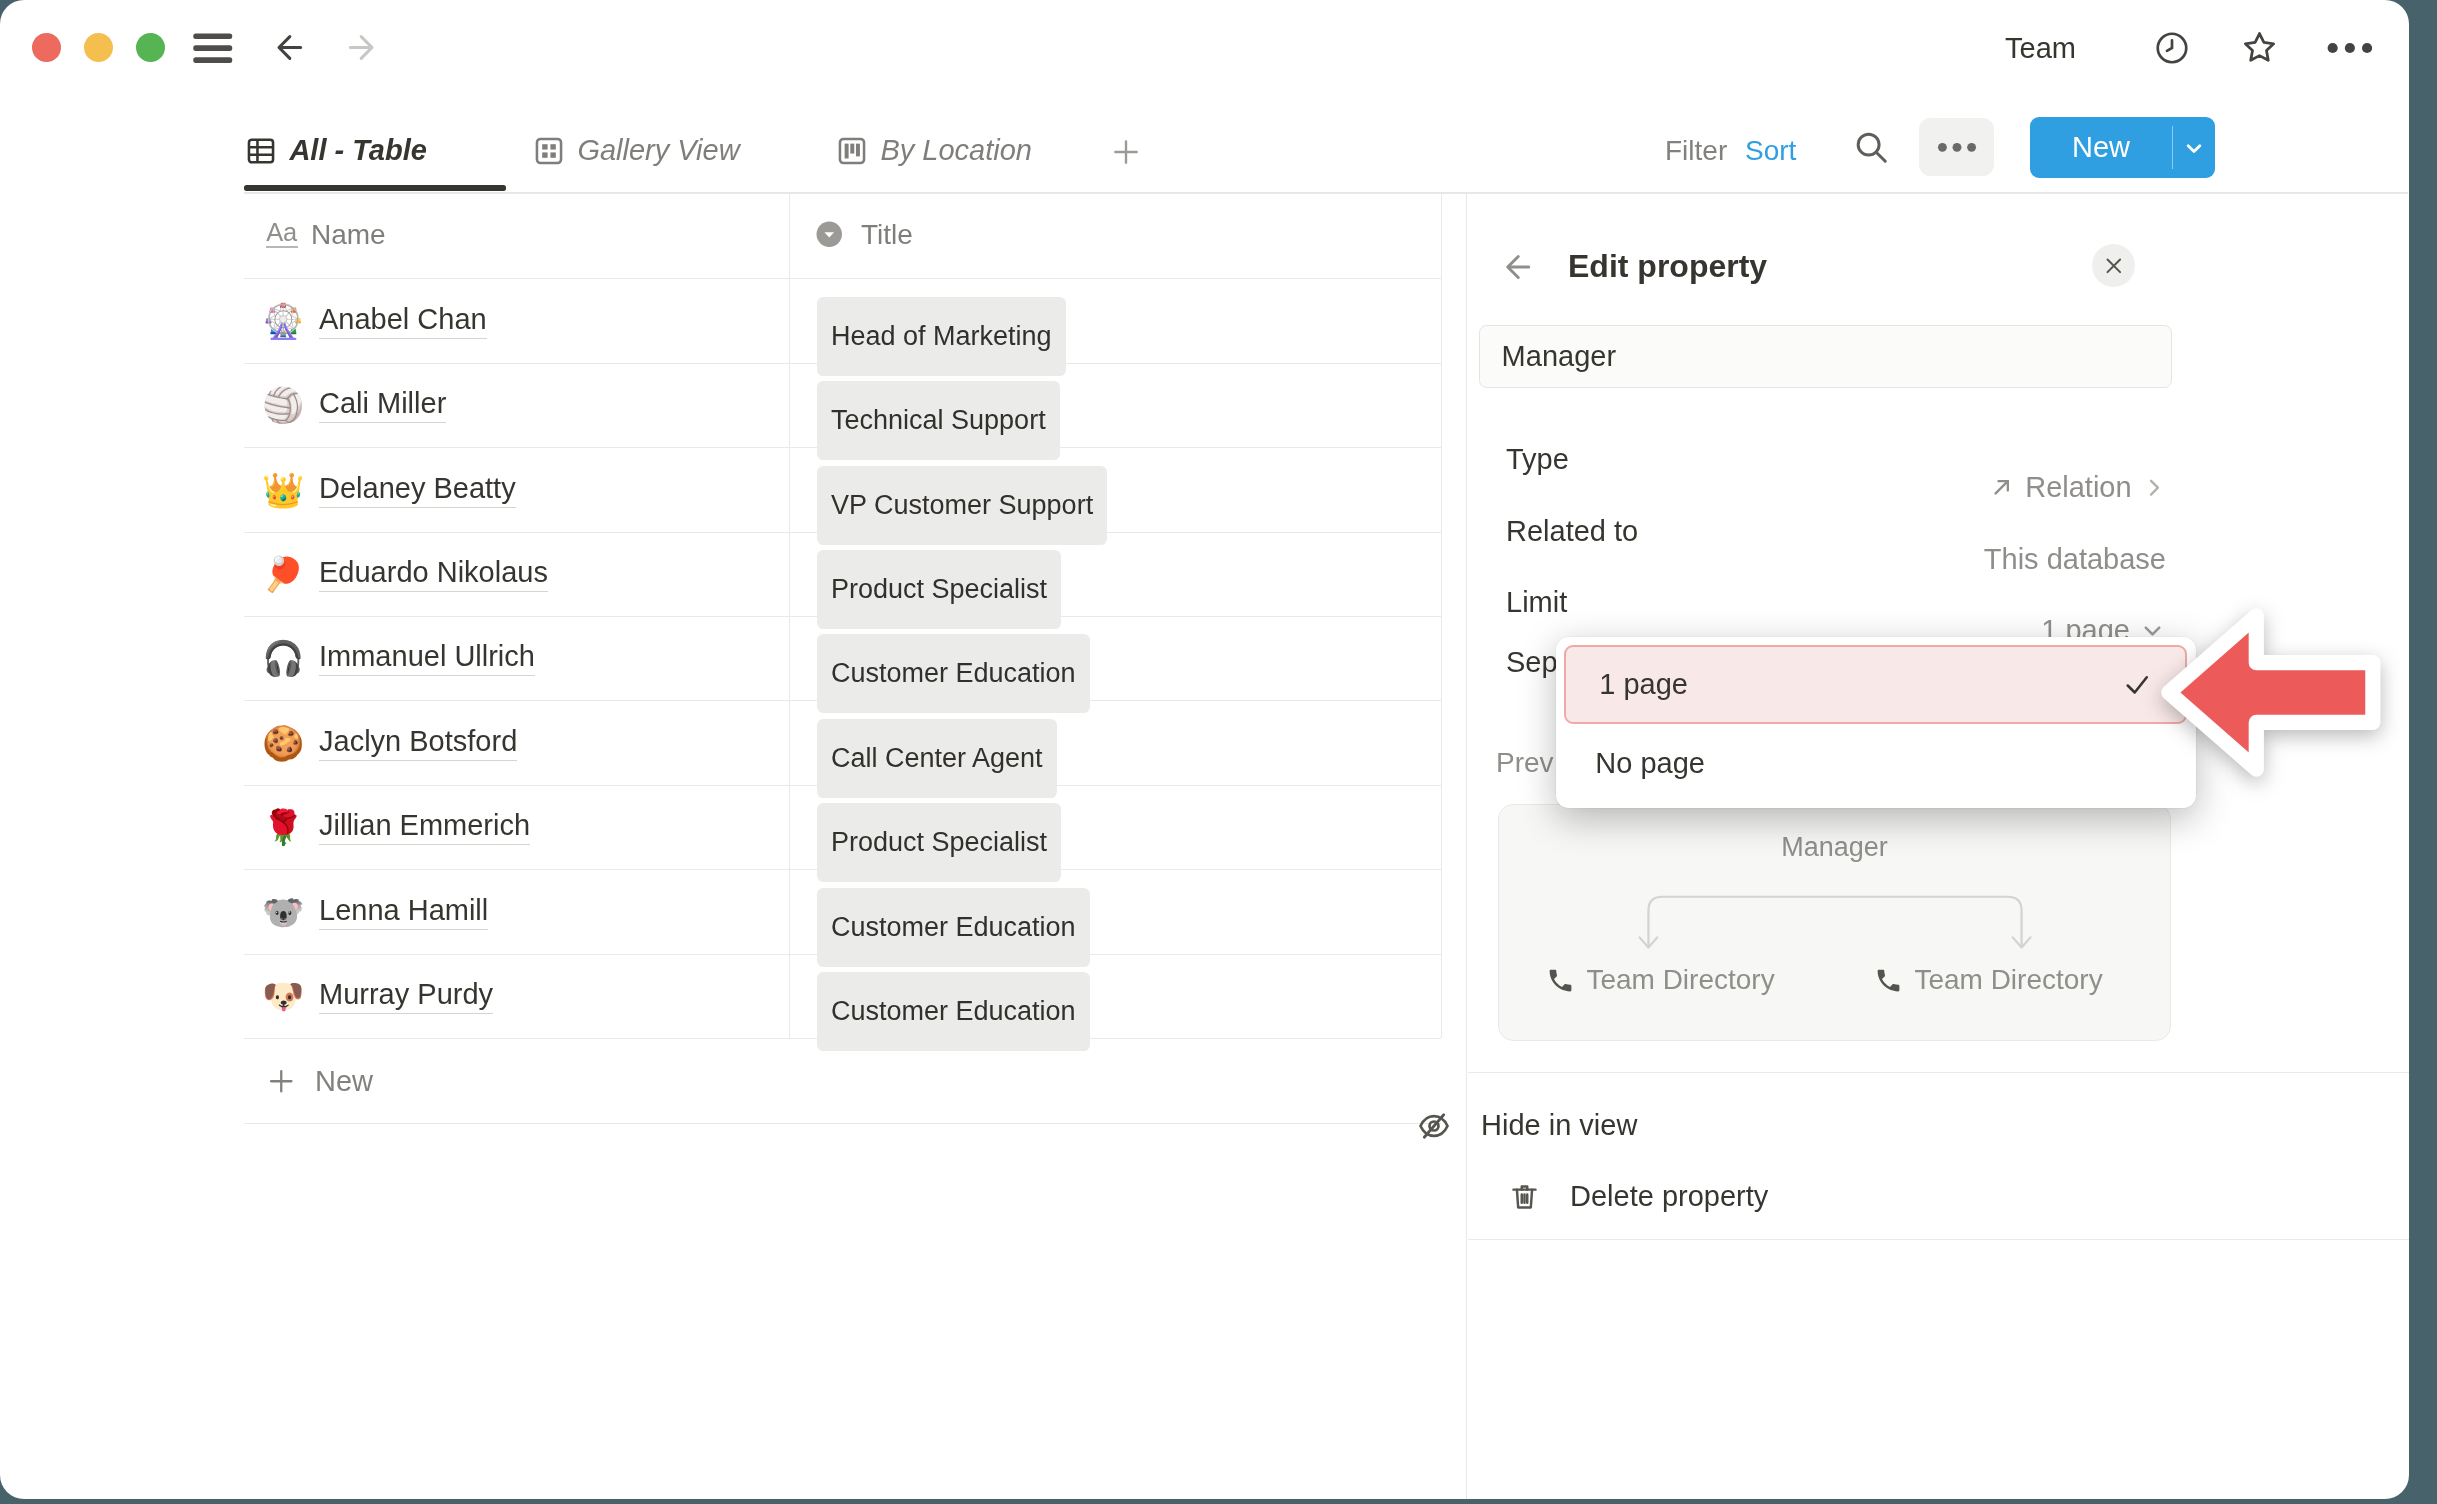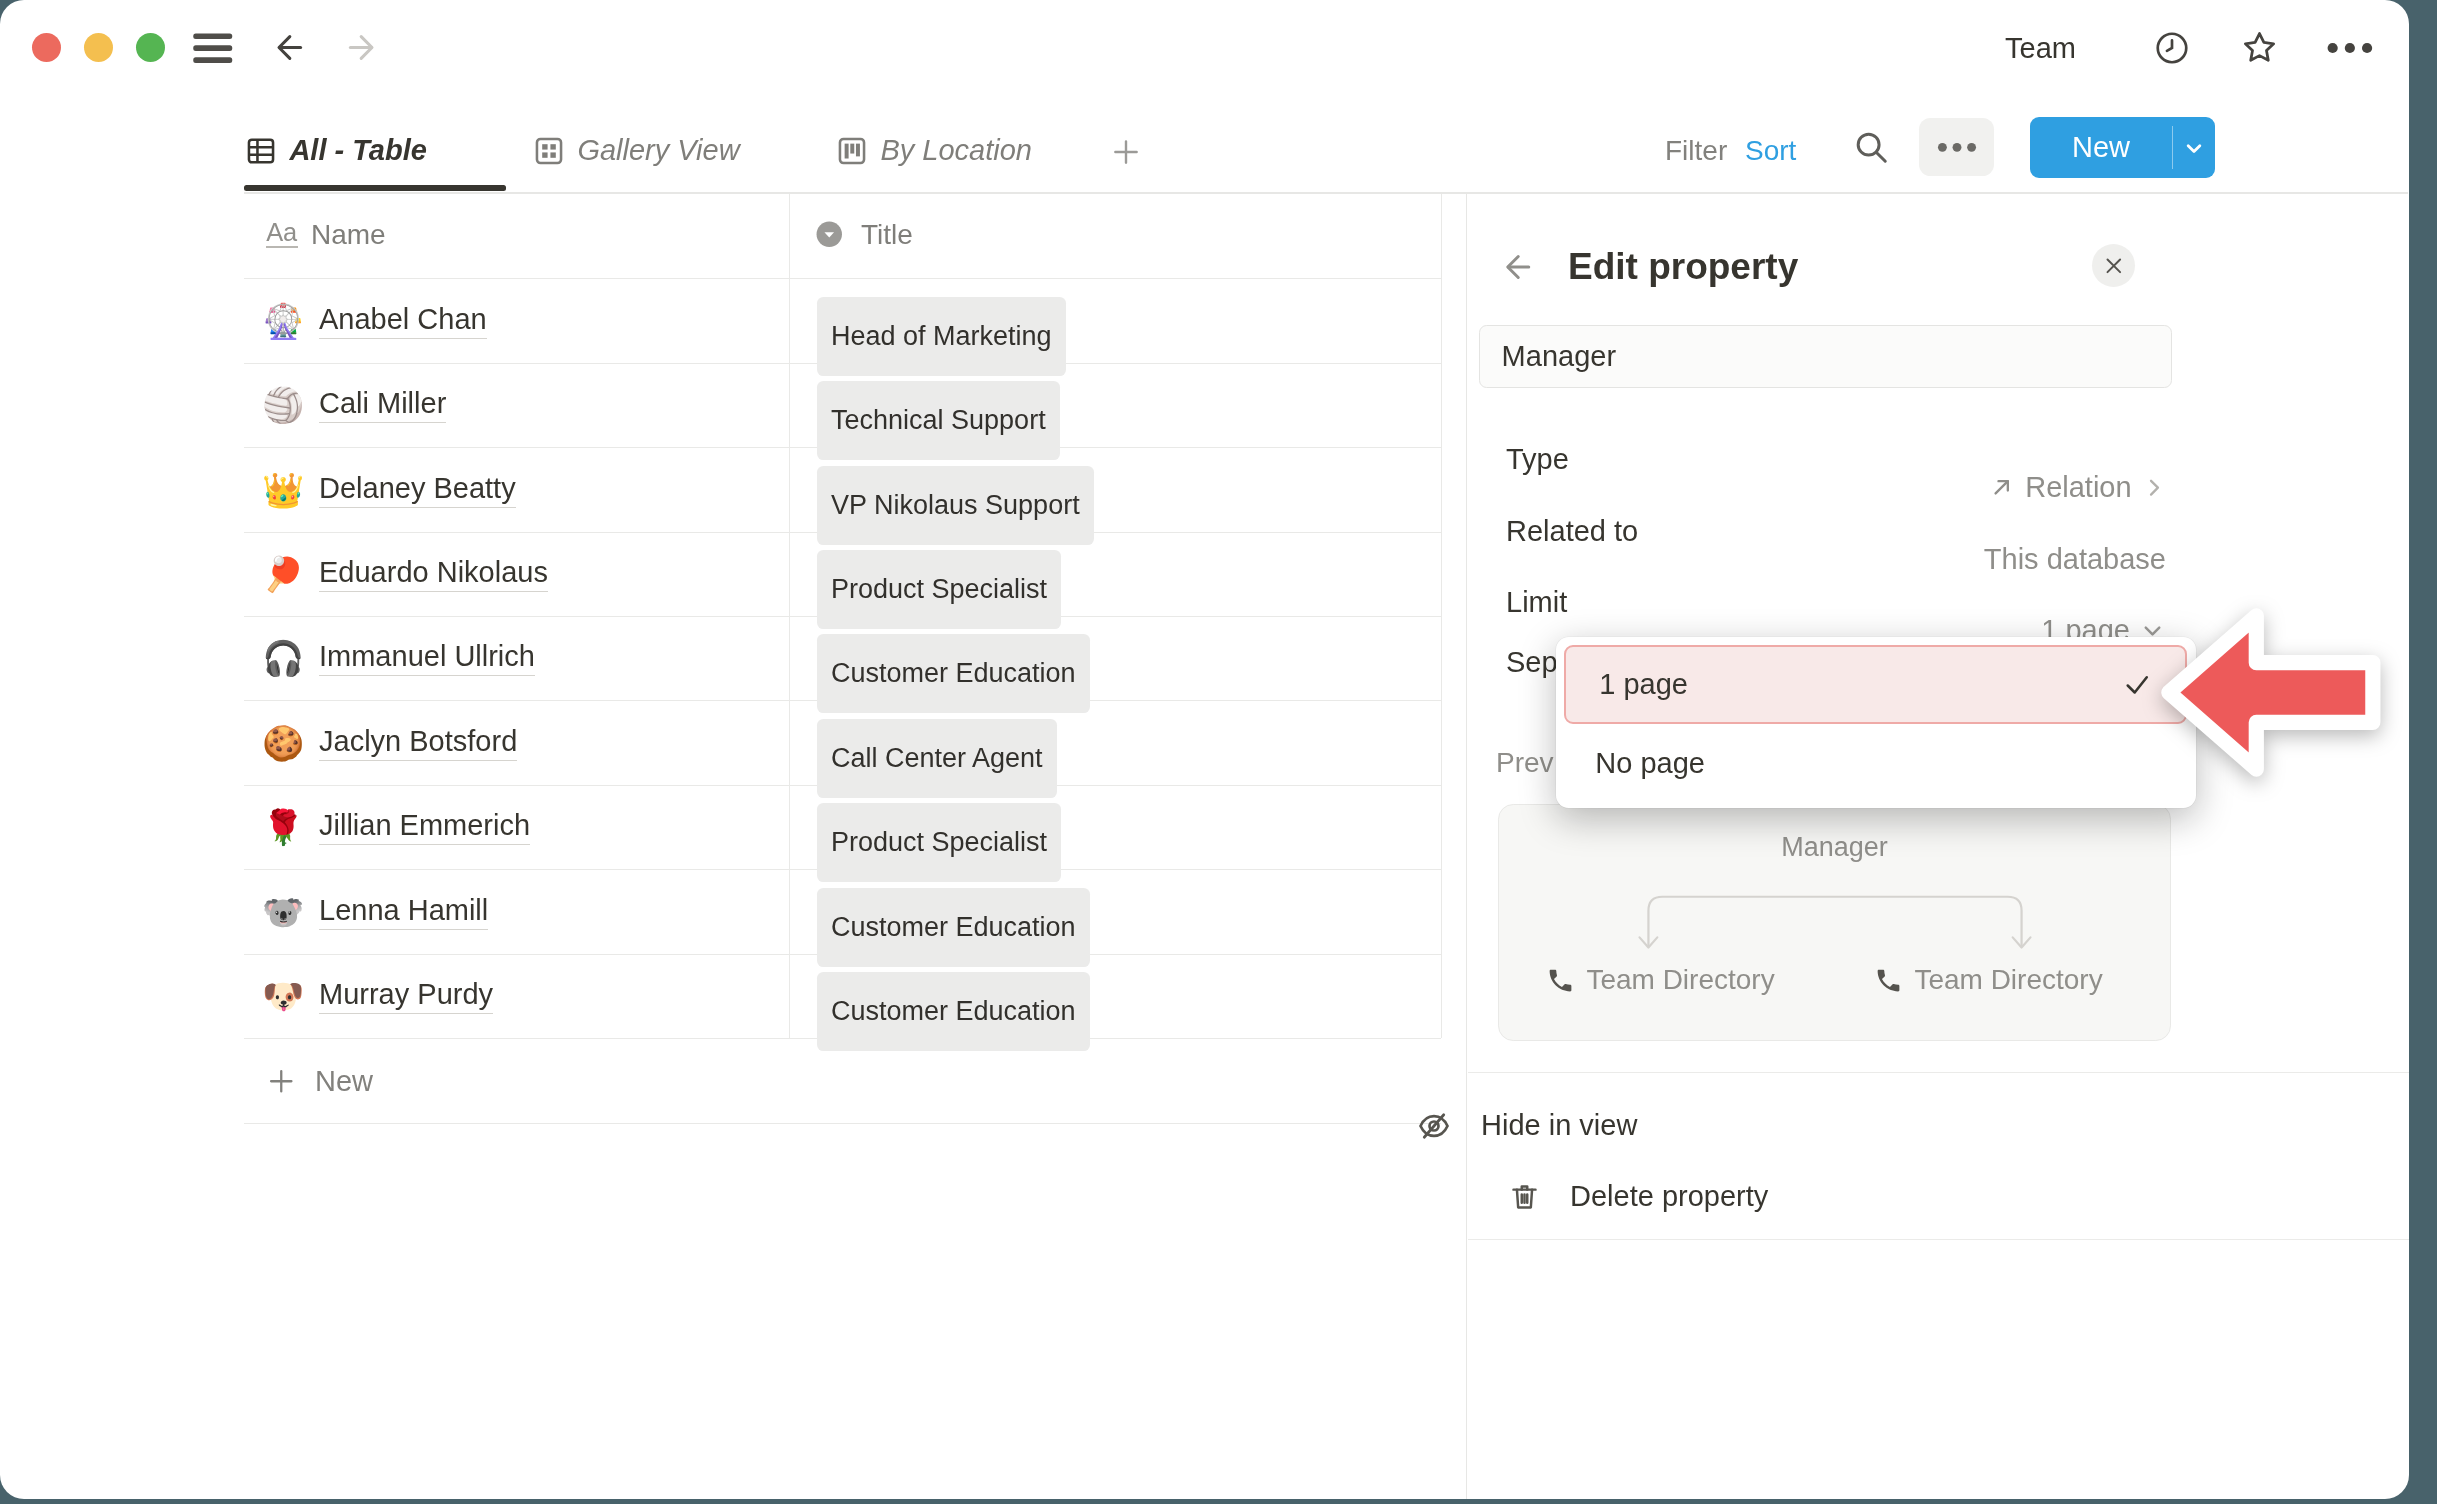--- a/index.html
+++ b/index.html
@@ -46,21 +46,21 @@
   .trow{position:absolute;left:244px;width:1197px;height:84px;border-bottom:1.3px solid #e9e9e7;}
   .remoji{position:absolute;left:18px;top:23px;font-size:34px;line-height:38px;}
   .rname{position:absolute;left:75px;top:23px;font-size:29px;font-weight:500;color:#37352f;line-height:34px;border-bottom:1.9px solid #d6d4cf;padding-bottom:1.9px;}
   .chip{position:absolute;left:573px;top:18px;background:#ebebea;border-radius:6.3px;font-size:27px;color:#32302c;line-height:29px;padding:25px 14px;}
   .newrow{position:absolute;left:244px;top:1039px;width:1197px;height:84px;border-bottom:1.3px solid #e9e9e7;}
   .newrow .lbl{position:absolute;left:71px;top:23.5px;font-size:29px;color:#82817d;line-height:36px;}
   .vdiv{position:absolute;top:194px;width:1.3px;height:844px;background:#e9e9e7;}
   .panel-vdiv{position:absolute;left:1466px;top:194px;width:1.3px;height:1305px;background:#e7e7e5;}
 
   
-  .panel-title{position:absolute;left:1568px;top:248px;font-size:37px;font-weight:700;line-height:37px;color:#37352f;}
+  .panel-title{position:absolute;left:1568px;top:248px;font-size:32px;font-weight:700;line-height:37px;color:#37352f;}
   .close-btn{position:absolute;left:2092px;top:244px;width:43px;height:43px;border-radius:50%;background:#efefed;display:flex;align-items:center;justify-content:center;}
   .name-input{position:absolute;left:1479px;top:325px;width:693px;height:63px;box-sizing:border-box;border:1.3px solid #e4e4e2;border-radius:7.6px;background:#fbfbfa;}
   .name-input .val{position:absolute;left:21.6px;top:0;line-height:61px;font-size:29px;color:#37352f;}
   .prow{position:absolute;left:1506px;width:660px;height:46px;}
   .prow .plabel{position:absolute;left:0;top:3.8px;font-size:29px;color:#37352f;line-height:37px;}
   .prow .pval{position:absolute;right:0;top:3.8px;display:flex;align-items:center;gap:9px;font-size:29px;color:#8f8e8a;line-height:37px;margin-top:28px;}
   .clip-label{position:absolute;font-size:29px;line-height:37px;}
   .preview-card{position:absolute;left:1498px;top:804px;width:673px;height:237px;box-sizing:border-box;background:#f7f7f5;border:1.3px solid #e9e9e7;border-radius:15.2px;}
   .preview-parent{position:absolute;left:0;top:27px;width:100%;text-align:center;font-size:27px;color:#8f8e8a;}
   .pv-node{position:absolute;top:964px;display:flex;align-items:center;gap:11.4px;font-size:28px;color:#8f8e8a;}
@@ -213,21 +213,21 @@
       <span class="chip">Head of Marketing</span>
     </div>
       <div class="trow" style="top: 363px;">
       <span class="remoji">🏐</span>
       <span class="rname">Cali Miller</span>
       <span class="chip">Technical Support</span>
     </div>
       <div class="trow" style="top: 448px;">
       <span class="remoji">👑</span>
       <span class="rname">Delaney Beatty</span>
-      <span class="chip">VP Nikolaus Support</span>
+      <span class="chip">VP Customer Support</span>
     </div>
       <div class="trow" style="top: 532px;">
       <span class="remoji">🏓</span>
       <span class="rname">Eduardo Nikolaus</span>
       <span class="chip">Product Specialist</span>
     </div>
       <div class="trow" style="top: 616px;">
       <span class="remoji">🎧</span>
       <span class="rname">Immanuel Ullrich</span>
       <span class="chip">Customer Education</span>

